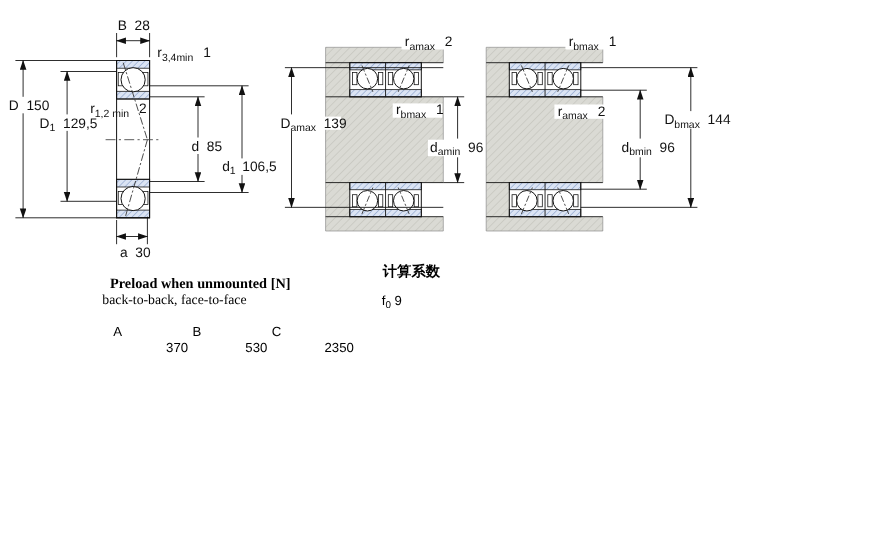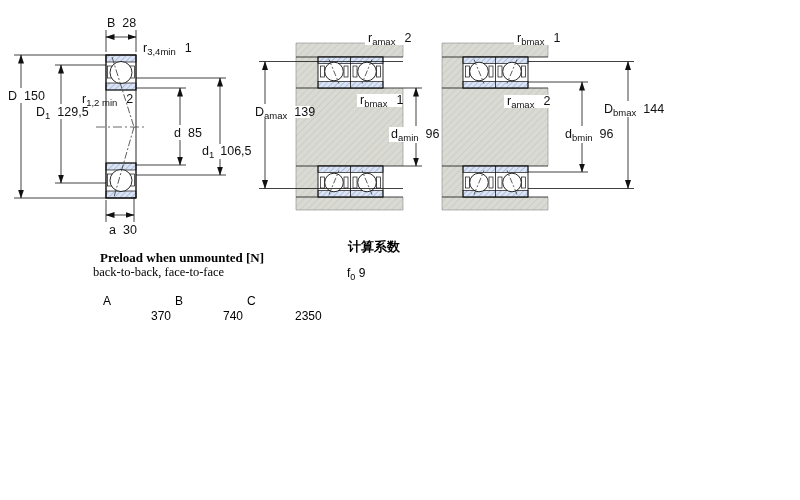--- a/index.html
+++ b/index.html
@@ -217,20 +217,20 @@
 
   <div class="txt cjk-bold" style="left:348px;top:238px;">计算系数</div>
   <div class="txt sans factor" style="left:347px;top:266px;"><span>f</span><sub>0</sub>&nbsp;<span>9</span></div>
 
   <div class="ptable">
     <div class="pcol">
       <div>A</div>
       <div class="val">370</div>
     </div><div class="pcol">
       <div>B</div>
-      <div class="val">740</div>
+      <div class="val">530</div>
     </div><div class="pcol">
       <div>C</div>
       <div class="val">2350</div>
     </div>
   </div>
 
 </div>
 
 </body></html>

